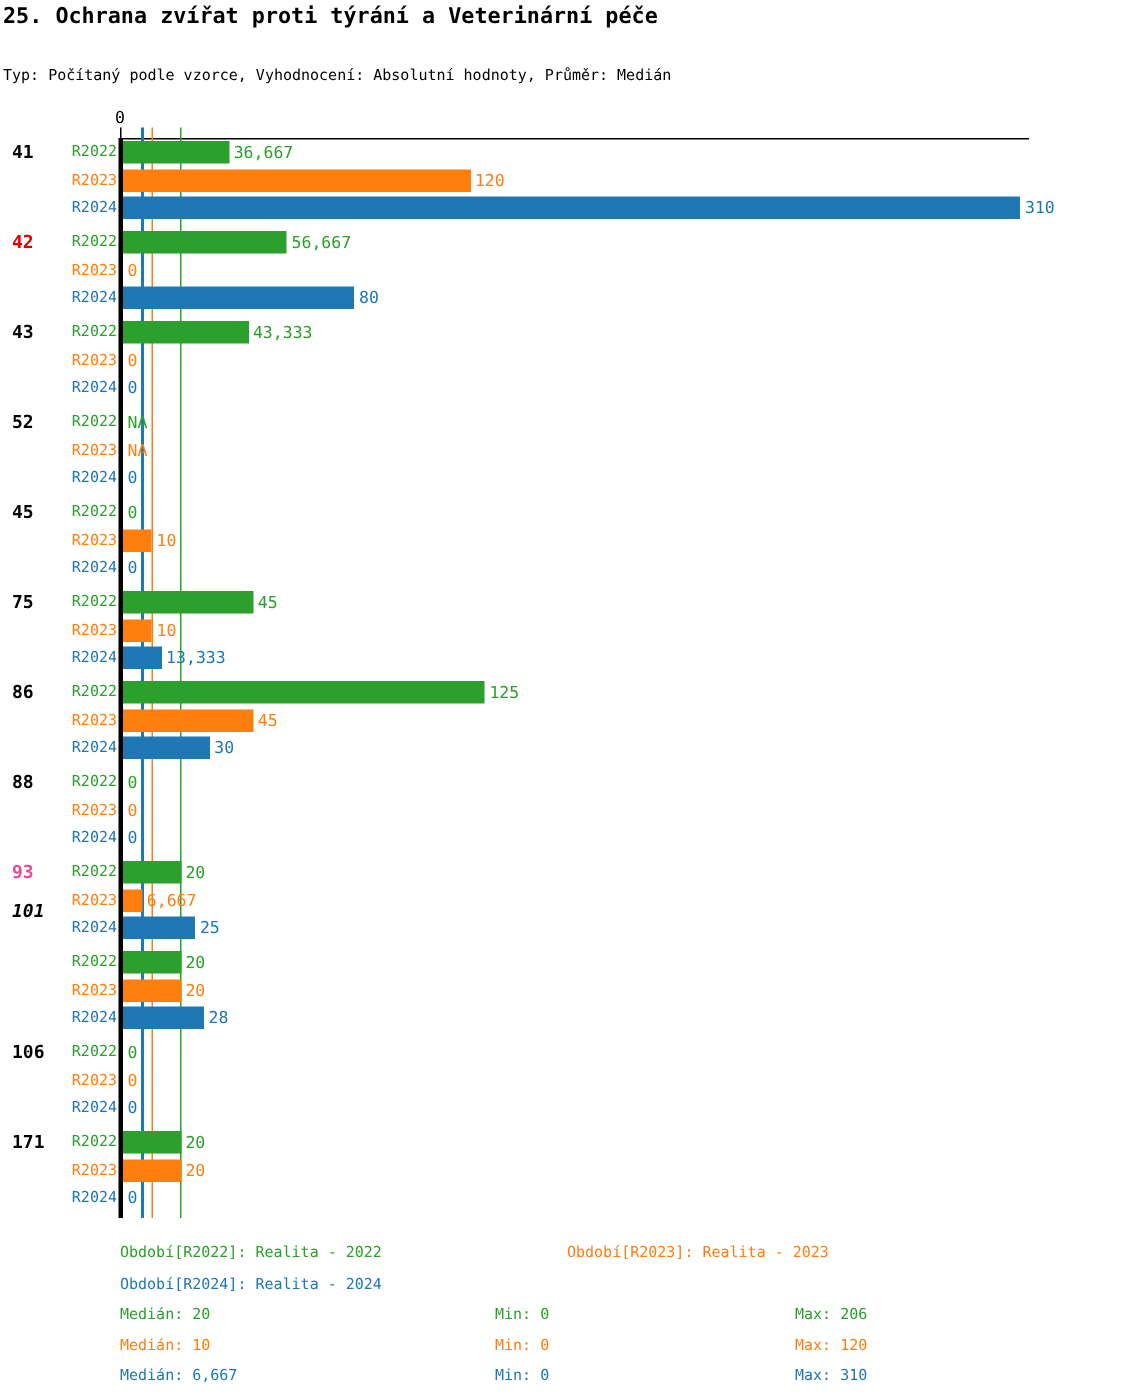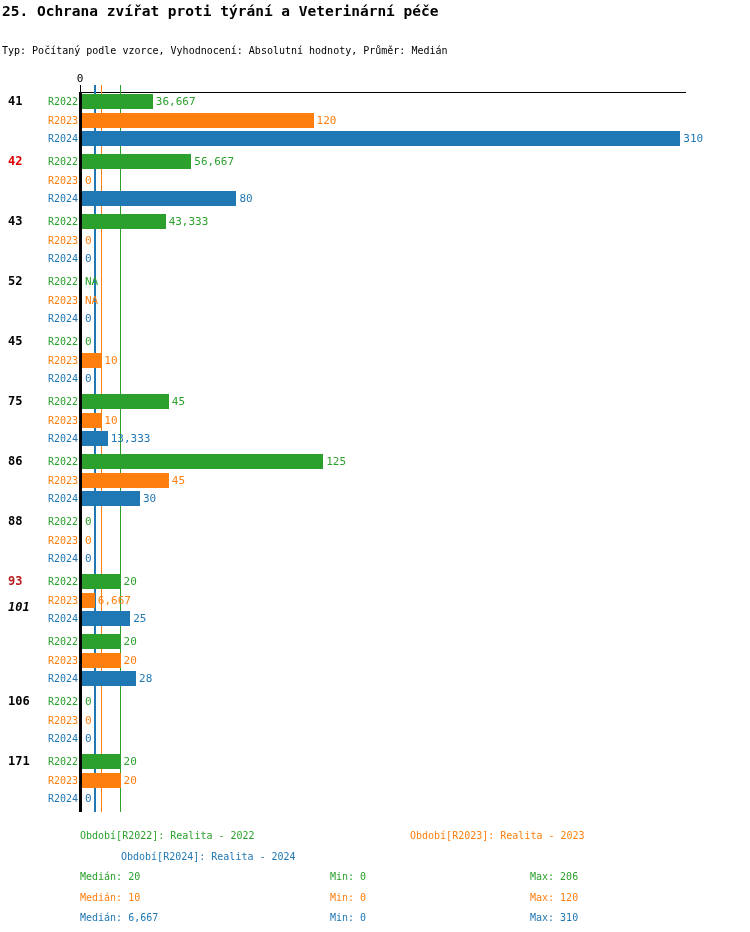--- a/index.html
+++ b/index.html
@@ -95,21 +95,21 @@
       <div class="abs year-label" style="left: 40px; top: 491.333px; width: 38px; color: rgb(31, 119, 180);">R2024</div>
       <div class="abs bar" style="left: 82px; top: 491.333px; width: 57.9px; background: rgb(31, 119, 180);"></div>
       <div class="abs val-label" style="left: 142.9px; top: 491.333px; color: rgb(31, 119, 180);">30</div>
       <div class="abs cat-label" style="left: 8px; top: 514px; color: rgb(0, 0, 0);">88</div>
       <div class="abs year-label" style="left: 40px; top: 514px; width: 38px; color: rgb(44, 160, 44);">R2022</div>
       <div class="abs val-label" style="left: 85px; top: 514px; color: rgb(44, 160, 44);">0</div>
       <div class="abs year-label" style="left: 40px; top: 532.667px; width: 38px; color: rgb(255, 127, 14);">R2023</div>
       <div class="abs val-label" style="left: 85px; top: 532.667px; color: rgb(255, 127, 14);">0</div>
       <div class="abs year-label" style="left: 40px; top: 551.333px; width: 38px; color: rgb(31, 119, 180);">R2024</div>
       <div class="abs val-label" style="left: 85px; top: 551.333px; color: rgb(31, 119, 180);">0</div>
-      <div class="abs cat-label" style="left: 8px; top: 574px; color: #b91c1c;">93</div>
+      <div class="abs cat-label" style="left: 8px; top: 574px; color: #ec4899;">93</div>
       <div class="abs year-label" style="left: 40px; top: 574px; width: 38px; color: rgb(44, 160, 44);">R2022</div>
       <div class="abs bar" style="left: 82px; top: 574px; width: 38.6px; background: rgb(44, 160, 44);"></div>
       <div class="abs val-label" style="left: 123.6px; top: 574px; color: rgb(44, 160, 44);">20</div>
       <div class="abs year-label" style="left: 40px; top: 592.667px; width: 38px; color: rgb(255, 127, 14);">R2023</div>
       <div class="abs bar" style="left: 82px; top: 592.667px; width: 12.8673px; background: rgb(255, 127, 14);"></div>
       <div class="abs val-label" style="left: 97.8673px; top: 592.667px; color: rgb(255, 127, 14);">6,667</div>
       <div class="abs year-label" style="left: 40px; top: 611.333px; width: 38px; color: rgb(31, 119, 180);">R2024</div>
       <div class="abs bar" style="left: 82px; top: 611.333px; width: 48.25px; background: rgb(31, 119, 180);"></div>
       <div class="abs val-label" style="left: 133.25px; top: 611.333px; color: rgb(31, 119, 180);">25</div>
       <div class="abs cat-label" style="left: 8px; top: 600px; color: rgb(0, 0, 0); font-style: italic;">101</div>
@@ -134,22 +134,22 @@
       <div class="abs bar" style="left: 82px; top: 754px; width: 38.6px; background: rgb(44, 160, 44);"></div>
       <div class="abs val-label" style="left: 123.6px; top: 754px; color: rgb(44, 160, 44);">20</div>
       <div class="abs year-label" style="left: 40px; top: 772.667px; width: 38px; color: rgb(255, 127, 14);">R2023</div>
       <div class="abs bar" style="left: 82px; top: 772.667px; width: 38.6px; background: rgb(255, 127, 14);"></div>
       <div class="abs val-label" style="left: 123.6px; top: 772.667px; color: rgb(255, 127, 14);">20</div>
       <div class="abs year-label" style="left: 40px; top: 791.333px; width: 38px; color: rgb(31, 119, 180);">R2024</div>
       <div class="abs val-label" style="left: 85px; top: 791.333px; color: rgb(31, 119, 180);">0</div>
     </div>
   <div class="abs" id="legend" style="left:0;top:820px;width:750px;height:112px;">
       <div class="abs legend-line" style="left: 80px; top: 9px; color: rgb(44, 160, 44);">Období[R2022]: Realita - 2022</div>
-      <div class="abs legend-line" style="left: 378px; top: 9px; color: rgb(255, 127, 14); margin-left: 32px;">Období[R2023]: Realita - 2023</div>
-      <div class="abs legend-line" style="left: 80px; top: 30px; color: rgb(31, 119, 180); margin-left: 41px;">Období[R2024]: Realita - 2024</div>
+      <div class="abs legend-line" style="left: 378px; top: 9px; color: rgb(255, 127, 14);">Období[R2023]: Realita - 2023</div>
+      <div class="abs legend-line" style="left: 80px; top: 30px; color: rgb(31, 119, 180);">Období[R2024]: Realita - 2024</div>
       <div class="abs legend-line" style="left: 80px; top: 50px; color: rgb(44, 160, 44);">Medián: 20</div>
       <div class="abs legend-line" style="left: 330px; top: 50px; color: rgb(44, 160, 44);">Min: 0</div>
       <div class="abs legend-line" style="left: 530px; top: 50px; color: rgb(44, 160, 44);">Max: 206</div>
       <div class="abs legend-line" style="left: 80px; top: 70.5px; color: rgb(255, 127, 14);">Medián: 10</div>
       <div class="abs legend-line" style="left: 330px; top: 70.5px; color: rgb(255, 127, 14);">Min: 0</div>
       <div class="abs legend-line" style="left: 530px; top: 70.5px; color: rgb(255, 127, 14);">Max: 120</div>
       <div class="abs legend-line" style="left: 80px; top: 91px; color: rgb(31, 119, 180);">Medián: 6,667</div>
       <div class="abs legend-line" style="left: 330px; top: 91px; color: rgb(31, 119, 180);">Min: 0</div>
       <div class="abs legend-line" style="left: 530px; top: 91px; color: rgb(31, 119, 180);">Max: 310</div>
     </div>

